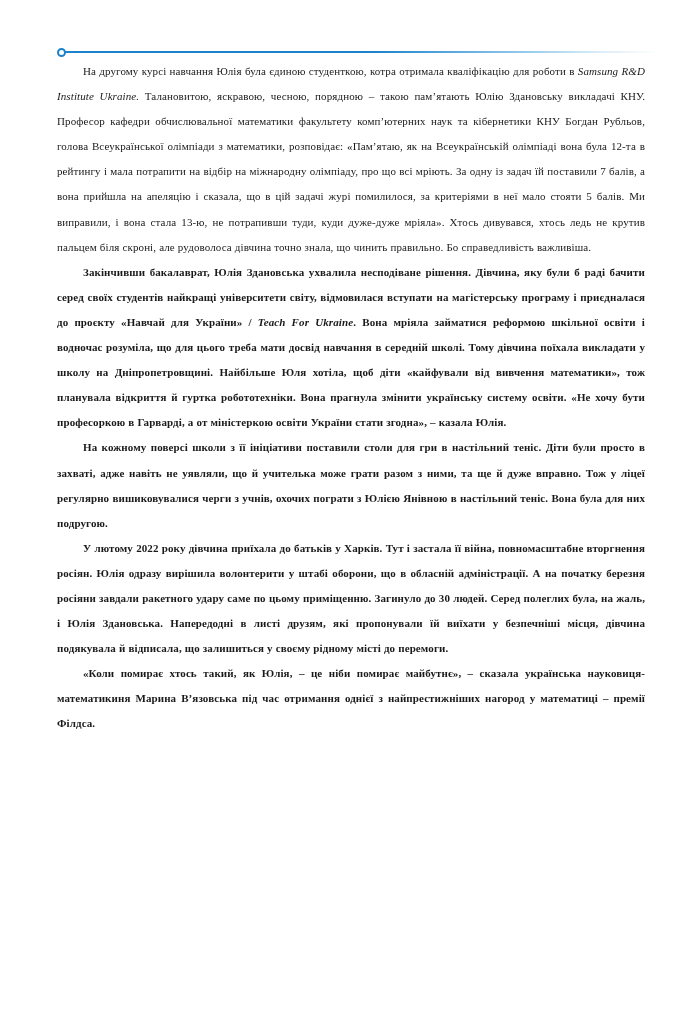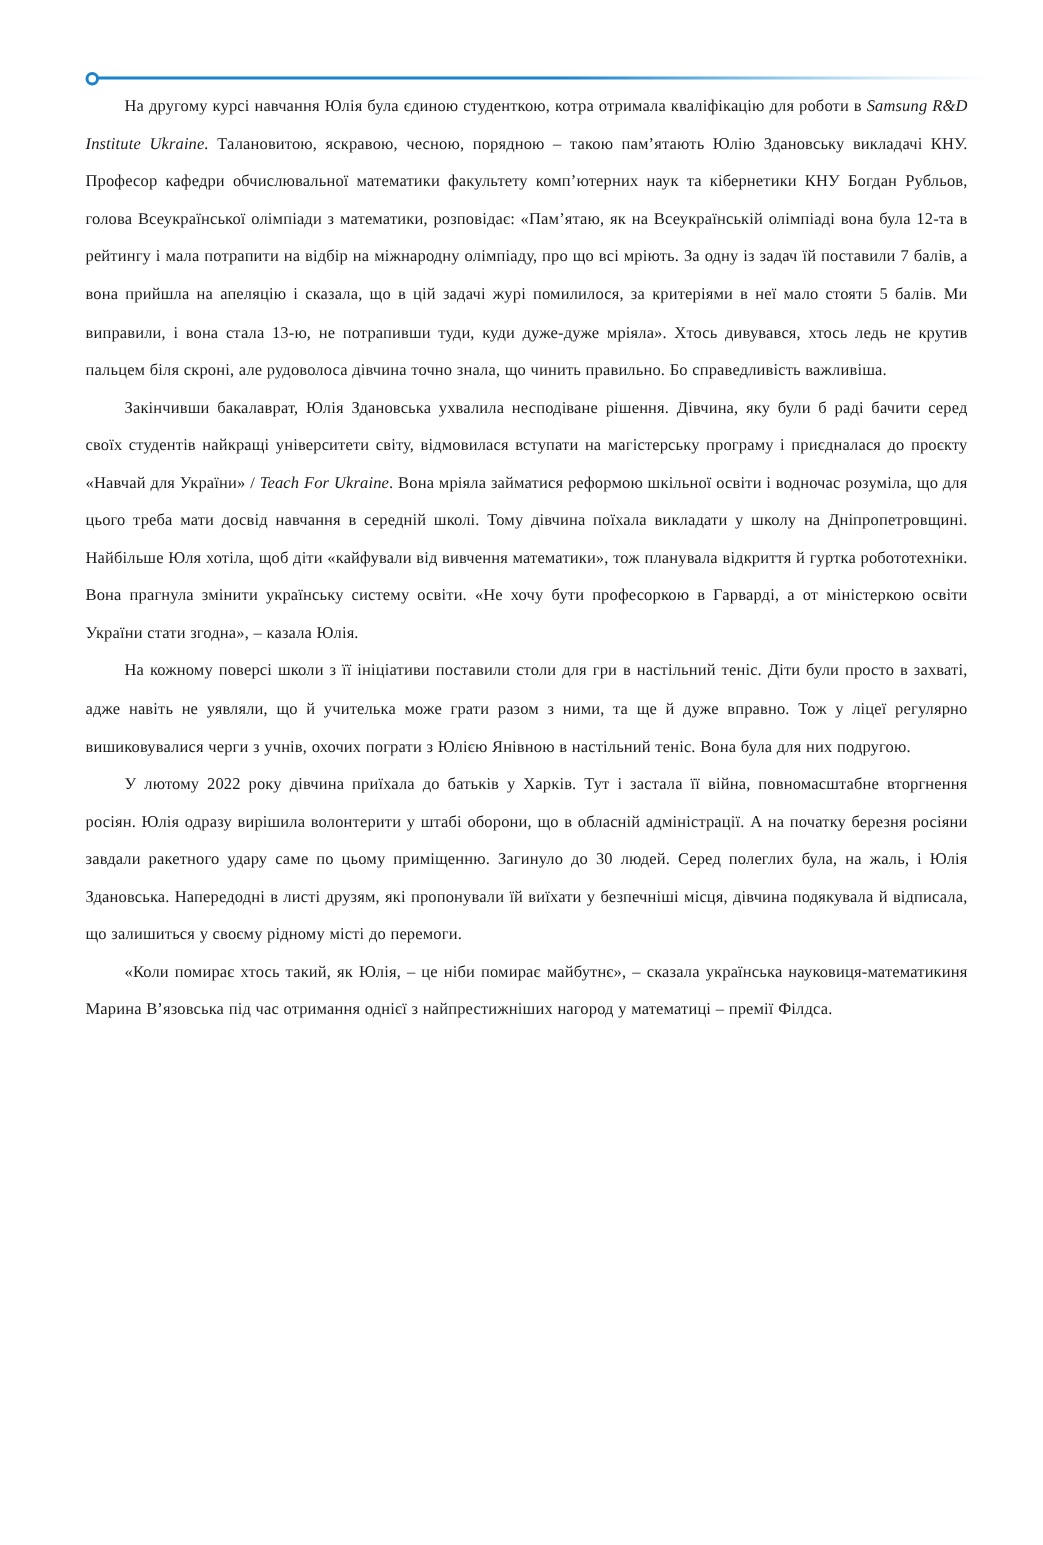--- a/index.html
+++ b/index.html
@@ -65,21 +65,21 @@
   .para {
     margin: 0;
     text-align: justify;
     text-indent: 26px;
     font-size: 11px;
     line-height: 25.1px;
     letter-spacing: 0.1px;
     word-spacing: 0.2px;
     hyphens: manual;
   }
-  .para + .para { margin-top: 0; }
+  .para + .para { margin-top: 0; font-weight: bold; }
   .it { font-style: italic; }
 </style>
 </head>
 <body>
 
 <div class="page">
 
   <div class="rule rule-top">
     <span class="rule-dot"></span>
     <span class="rule-line"></span>

